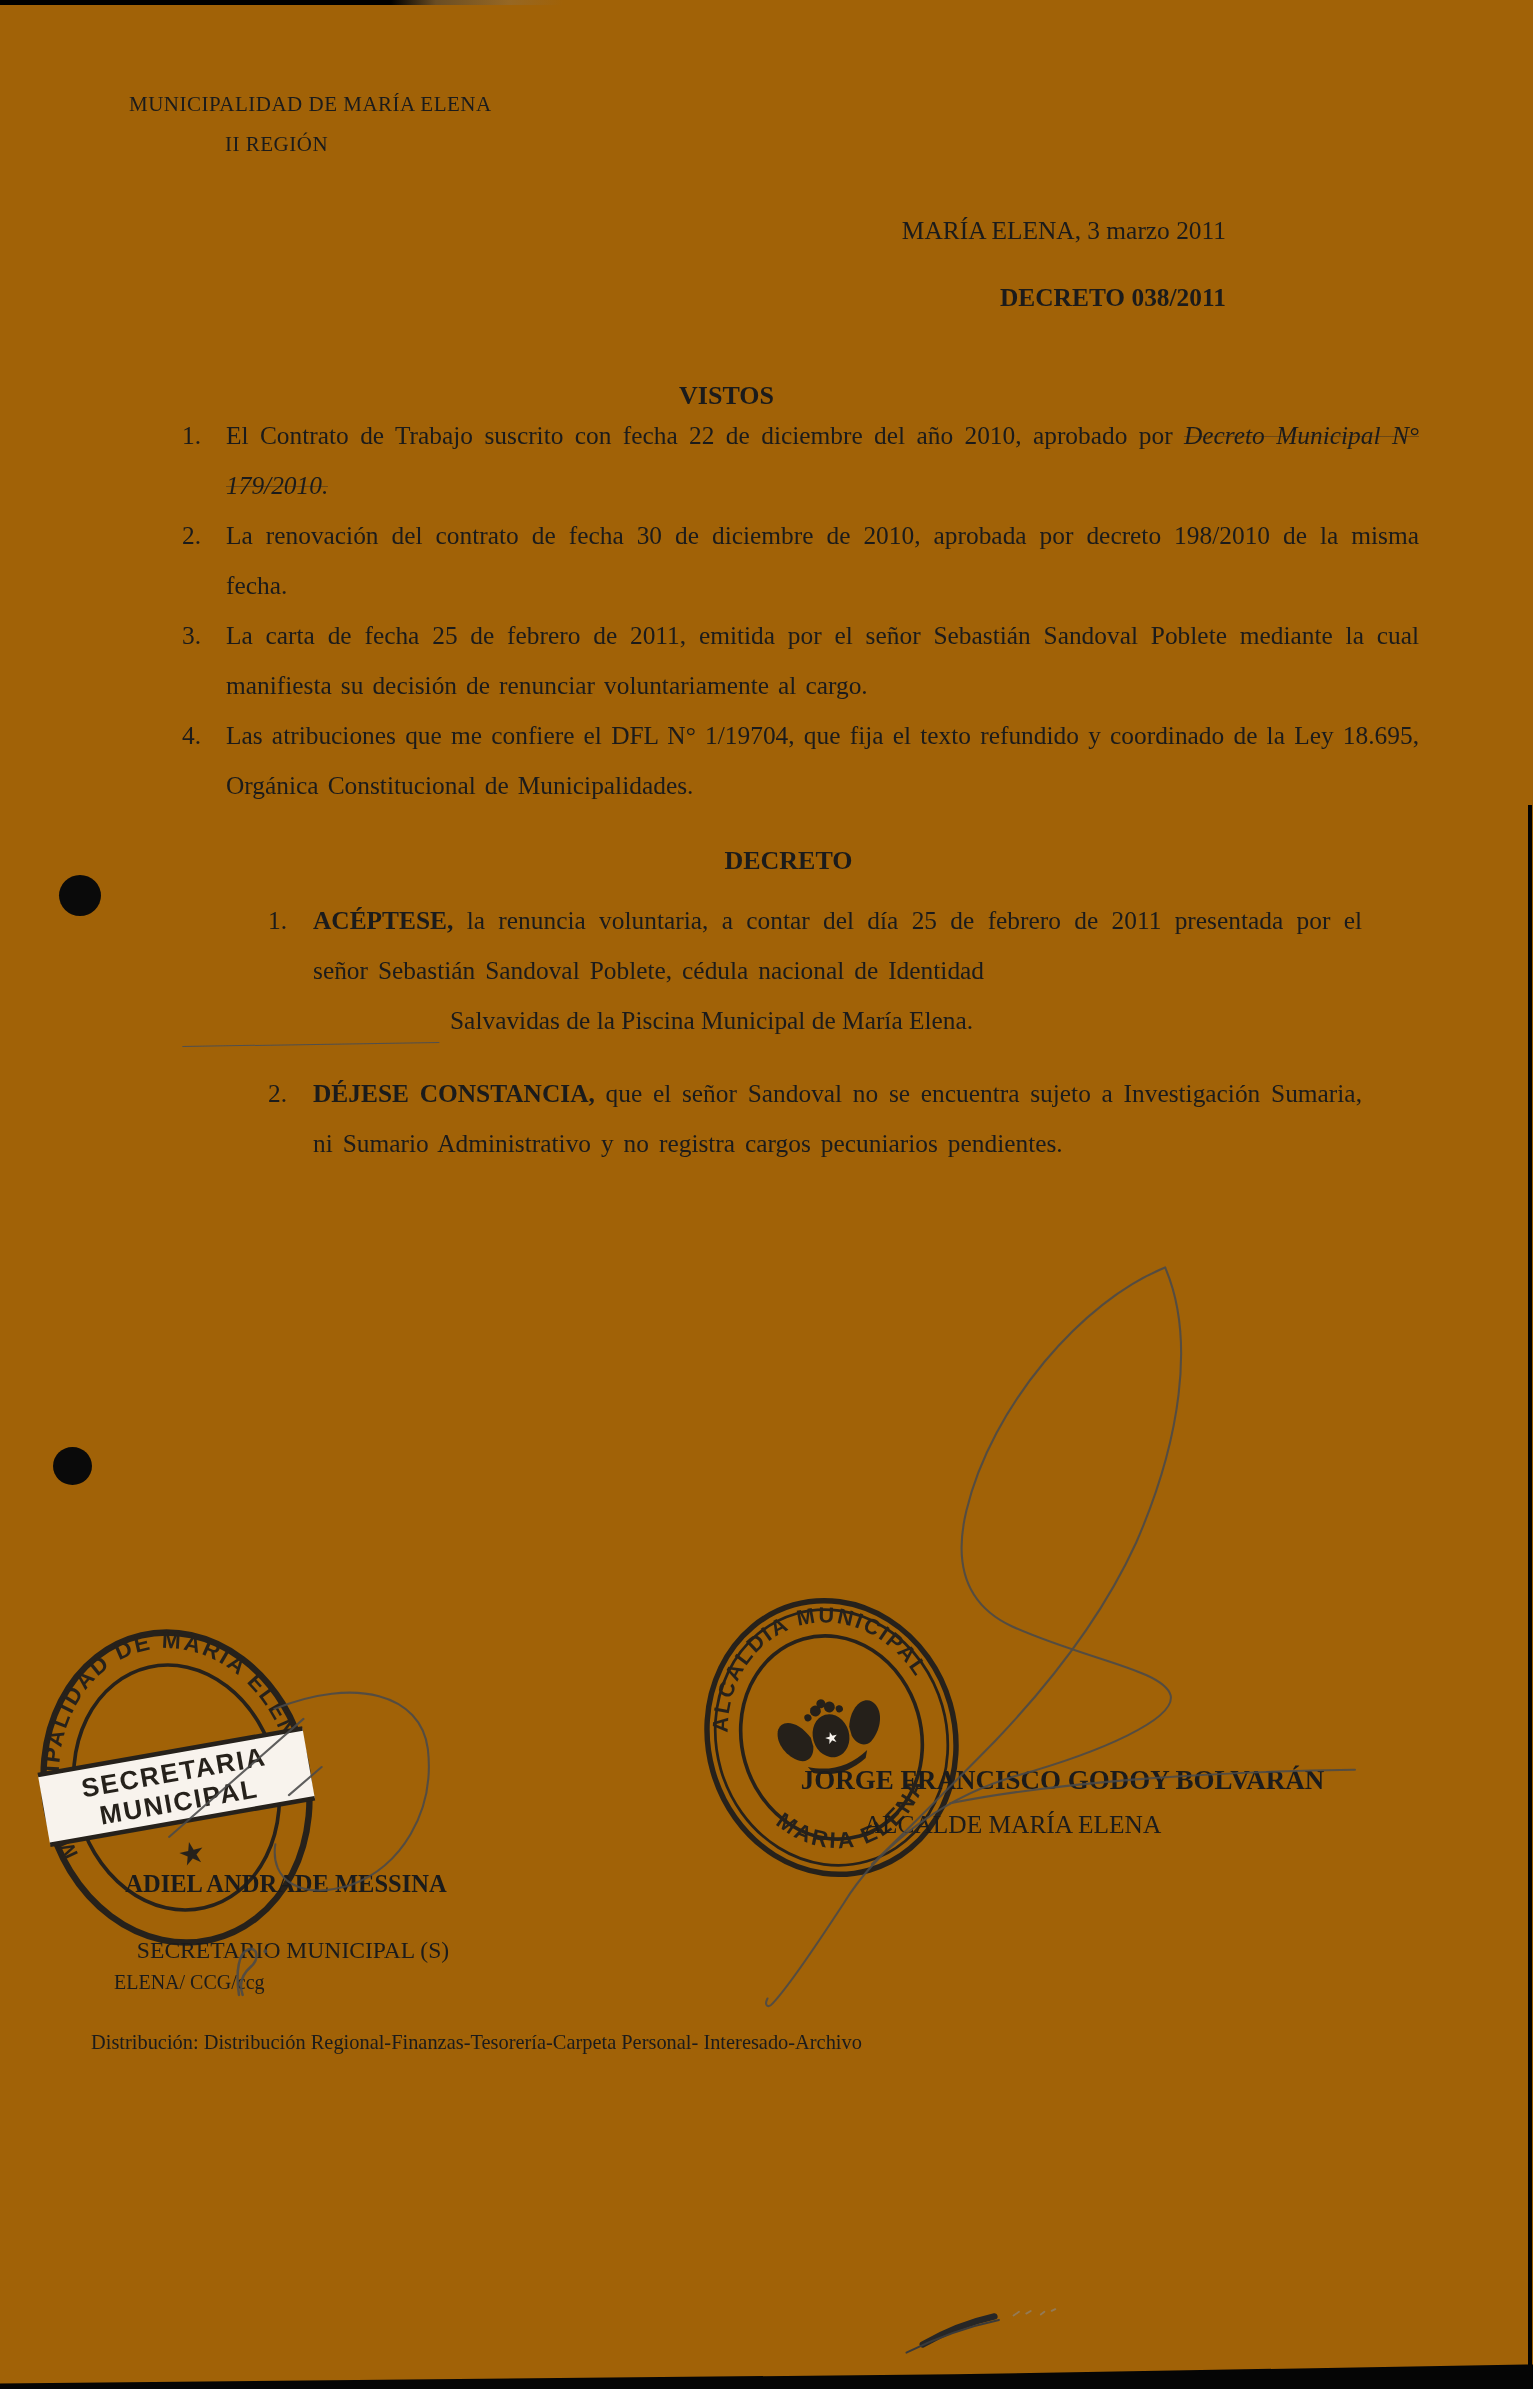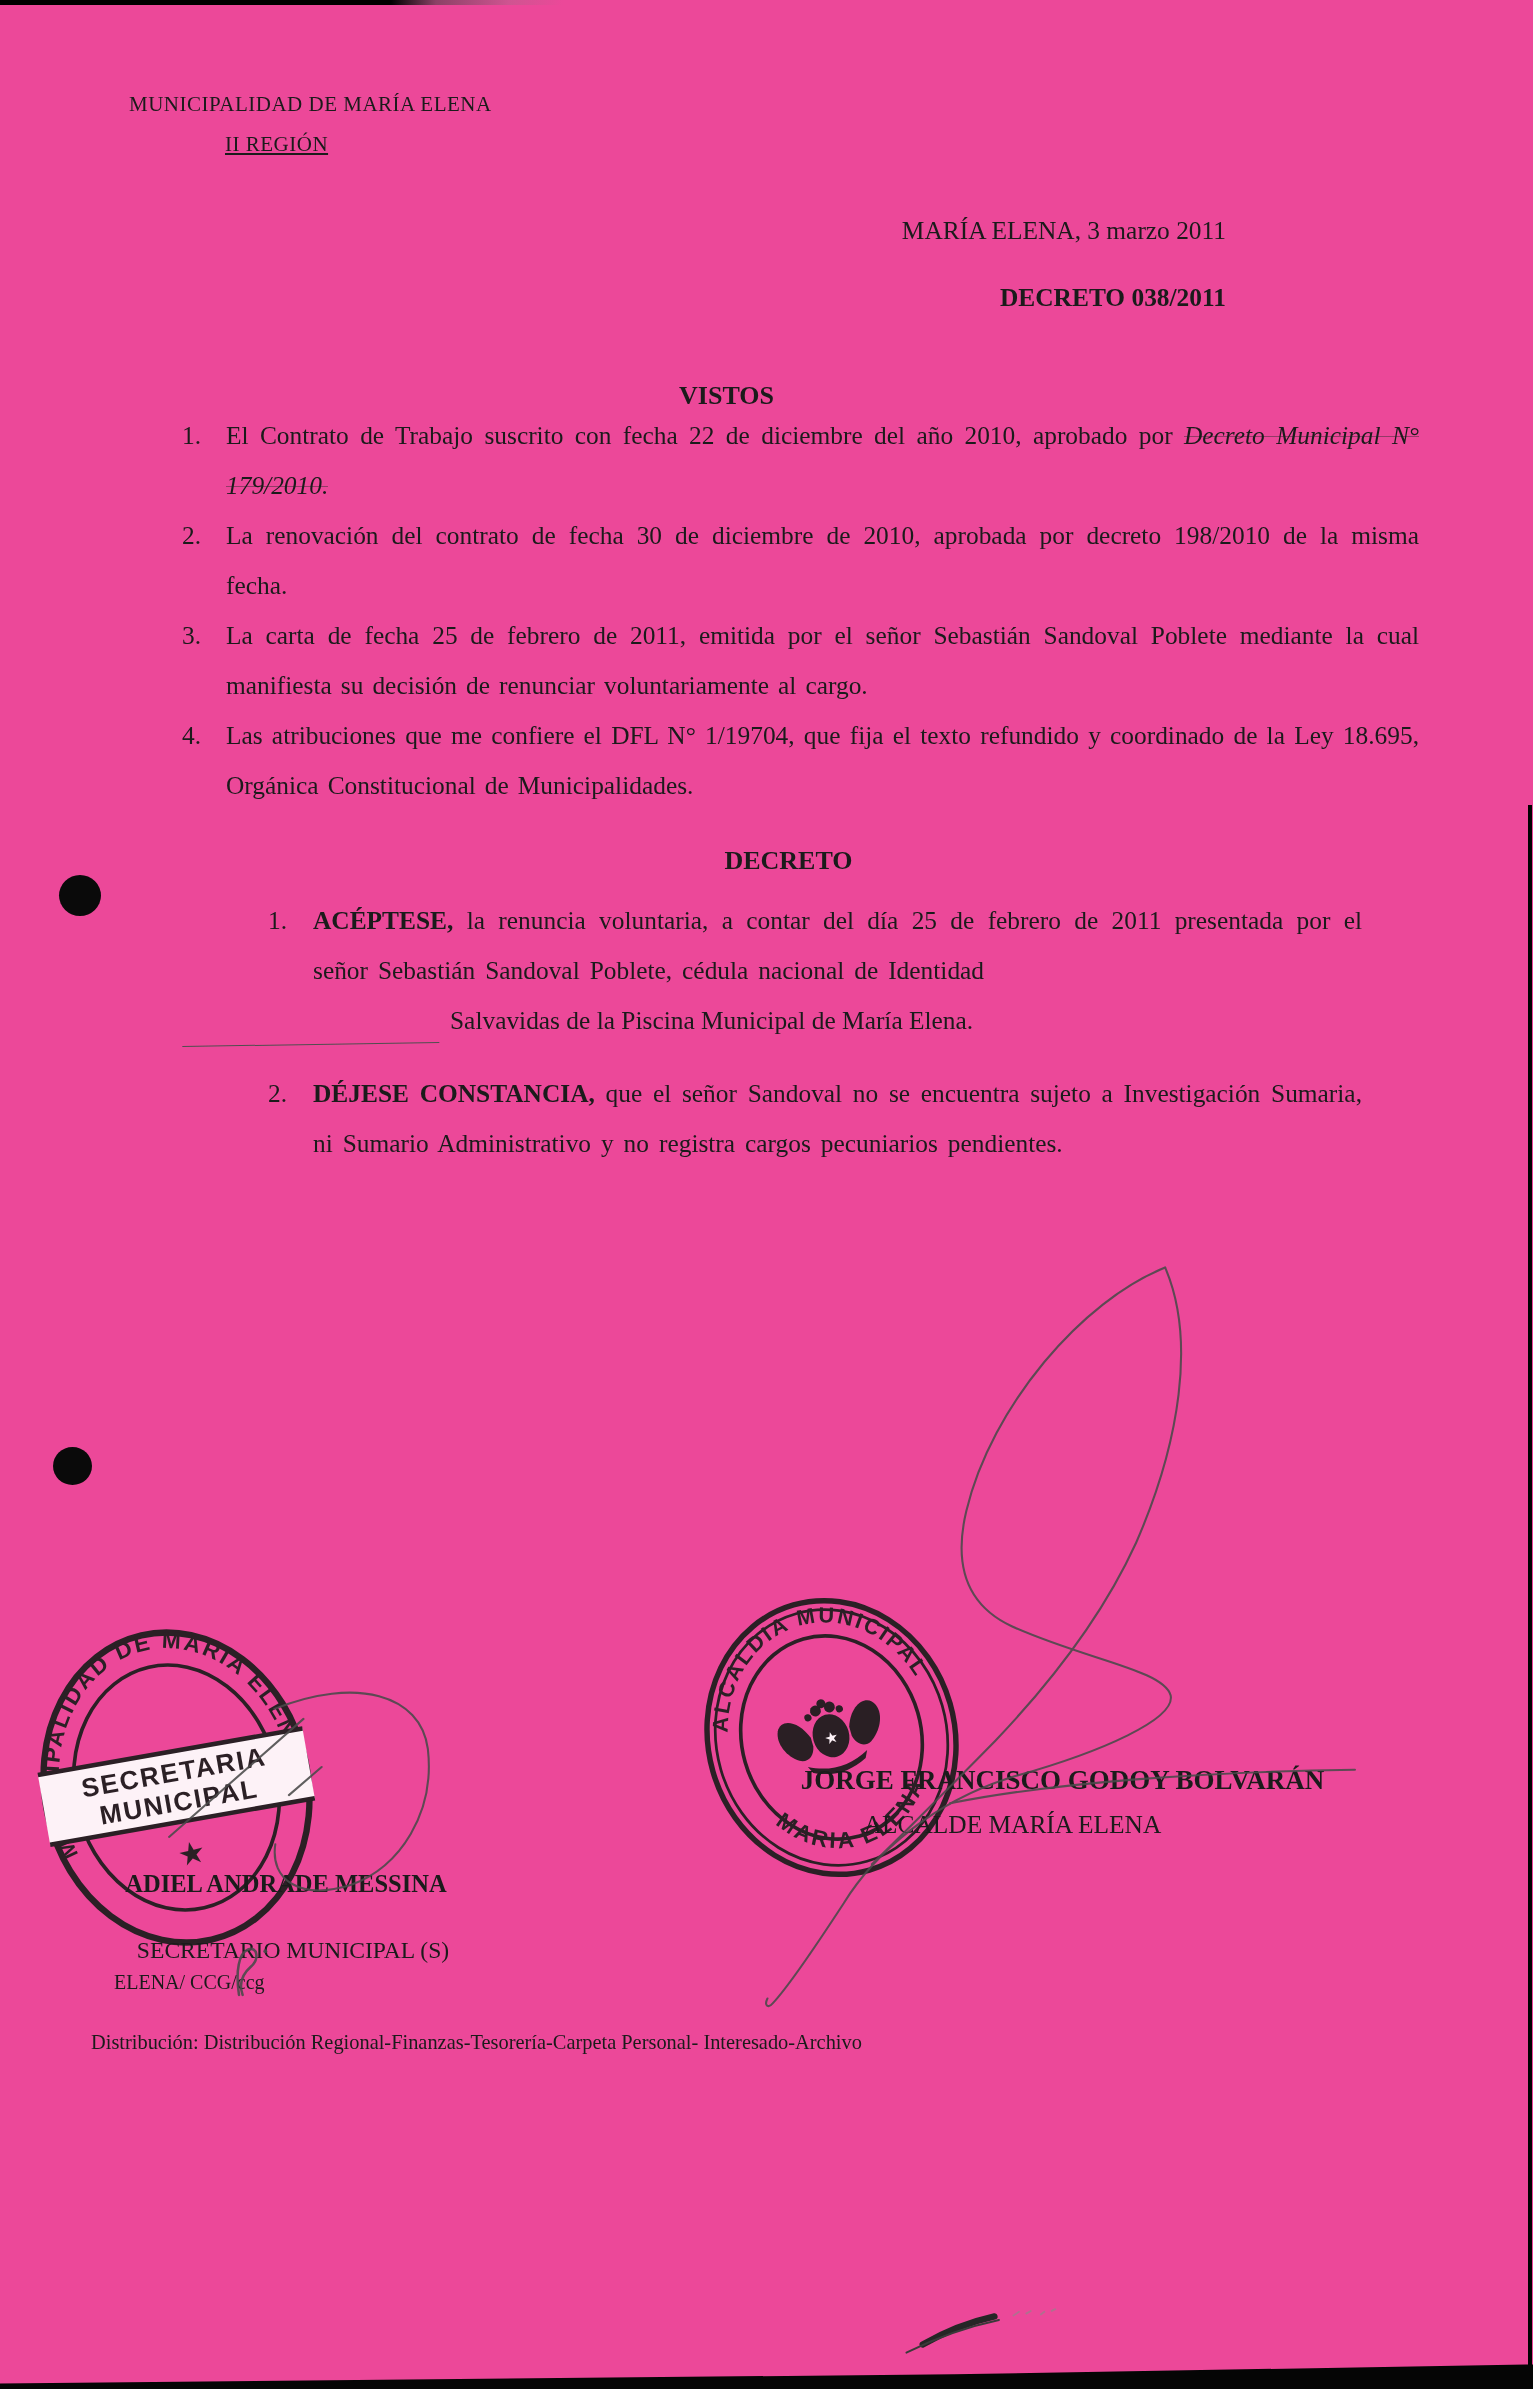--- a/index.html
+++ b/index.html
@@ -1,16 +1,16 @@
 <!DOCTYPE html>
 <html style="font-size:14.5px"><head>
 <meta charset="utf-8">
 <style>
   html,body{margin:0;padding:0;background:#ffffff;}
-  .page{position:relative;width:1534px;height:2389px;background:#ec4899;overflow:hidden;
+  .page{position:relative;width:1534px;height:2389px;background:#a16207;overflow:hidden;
         font-family:"Liberation Serif",serif;color:#1b1b1b;}
   .abs{position:absolute;}
   .center{text-align:center;margin-top:32px;}
   .bold{font-weight:bold;}
   .body-text{font-size:25.4px;line-height:50px;}
   .li{display:flex;}
   .li .num{flex:none;width:44px;}
   .li .txt{flex:1;text-align:justify;word-spacing:2.7px;}
   .dli .num{flex:none;width:45px;}
   .dli .txt{flex:1;text-align:justify;word-spacing:3.6px;}
@@ -34,21 +34,21 @@
 <div class="page">
 
   <div class="scan-topline"></div>
   <div class="scan-rightline"></div>
   <div class="scan-bottom"></div>
   <div class="punch" style="left:59px;top:875px;width:42px;height:41px;"></div>
   <div class="punch" style="left:53px;top:1447px;width:39px;height:38px;"></div>
 
   <div class="abs z3" style="left:129px;top:84px;font-size:21px;line-height:40px;letter-spacing:0.5px;">
     <div>MUNICIPALIDAD DE MARÍA ELENA</div>
-    <div style="margin-left:96px;text-decoration:underline;">II REGIÓN</div>
+    <div style="margin-left:96px;">II REGIÓN</div>
   </div>
 
   <div class="abs z3" style="left:772px;top:216px;width:454px;text-align:right;font-size:25.4px;">MARÍA ELENA, 3 marzo 2011</div>
   <div class="abs z3 bold" style="left:772px;top:283px;width:454px;text-align:right;font-size:25.4px;">DECRETO 038/2011</div>
 
   <div class="abs z3 bold center" style="left:0;top:349px;width:1453px;font-size:26px;">VISTOS</div>
 
   <div class="abs z3 body-text" style="left:182px;top:410px;width:1237px;">
     <div class="li">
       <span class="num">1.</span>

